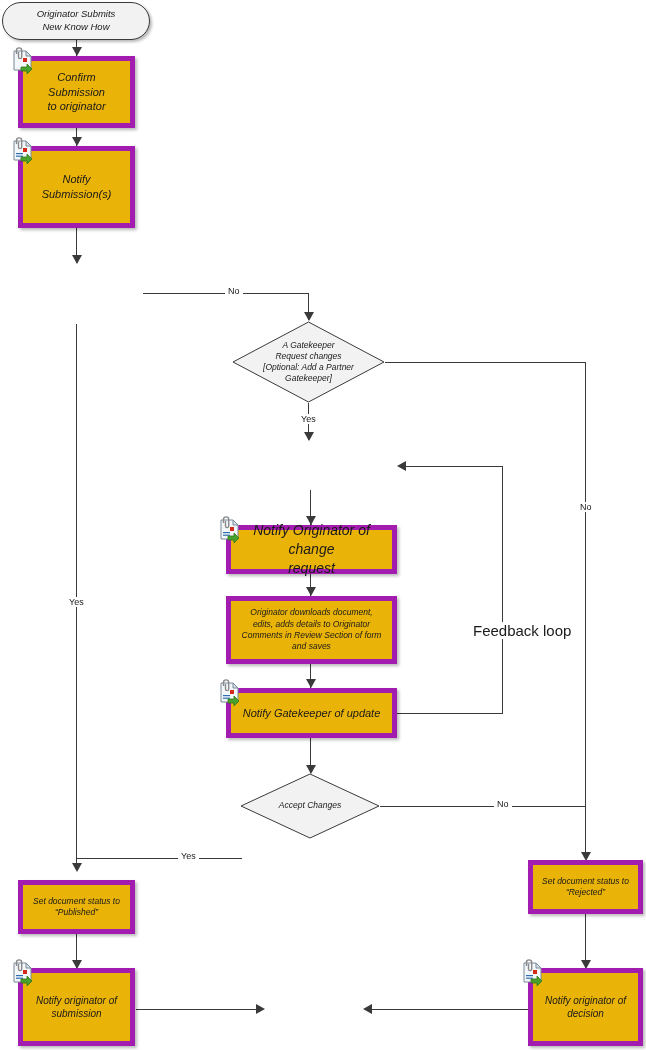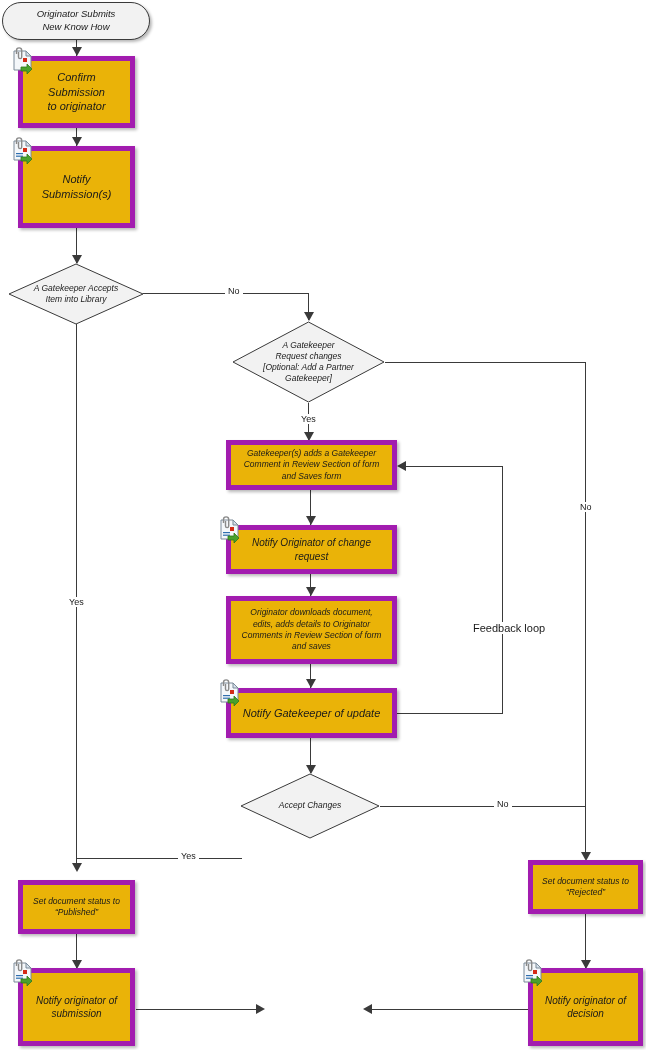--- a/index.html
+++ b/index.html
@@ -77,21 +77,21 @@
   <div class="ln lnv" style="left:310px;top:574px;height:22px;"></div>
   <div class="arrow arrow-down" style="left:306px;top:587px;"></div>
 
   <div class="ln lnv" style="left:310px;top:664px;height:24px;"></div>
   <div class="arrow arrow-down" style="left:306px;top:679px;"></div>
 
   <div class="ln lnh" style="left:396px;top:713px;width:106px;"></div>
   <div class="ln lnv" style="left:502px;top:466px;height:248px;"></div>
   <div class="ln lnh" style="left:406px;top:466px;width:97px;"></div>
   <div class="arrow arrow-right" style="left:397px;top:461px;transform:rotate(180deg);"></div>
-  <div class="edge-label" style="left:470px;top:622px;font-size:11px;">Feedback loop</div>
+  <div class="edge-label" style="left:470px;top:622px;font-size:15px;">Feedback loop</div>
 
   <div class="ln lnv" style="left:310px;top:738px;height:35px;"></div>
   <div class="arrow arrow-down" style="left:306px;top:765px;"></div>
 
   <div class="ln lnh" style="left:380px;top:806px;width:206px;"></div>
   <div class="edge-label" style="left:494px;top:799px;font-size:9px;">No</div>
 
   <div class="ln lnh" style="left:76px;top:858px;width:166px;"></div>
   <div class="edge-label" style="left:178px;top:851px;font-size:9px;">Yes</div>
 
@@ -135,49 +135,35 @@
       <path d="M6 5 h12 l5 5 v14 H6 Z" fill="#f4f7fa" stroke="#7a8a99" stroke-width="1"></path>
       <path d="M18 5 v5 h5 Z" fill="#d7e2ec" stroke="#7a8a99" stroke-width="1"></path>
       <path d="M8.5 8 v-3.5 a2.6 2.6 0 0 1 5.2 0 v6.5 a1.6 1.6 0 0 1 -3.2 0 v-5" fill="none" stroke="#8a8a8a" stroke-width="1.4"></path>
       <rect x="15" y="12" width="4" height="4" fill="#d42a16"></rect>
       <rect x="8" y="17" width="7" height="1.2" fill="#2f6fb0"></rect>
       <rect x="8" y="19.6" width="7" height="1.2" fill="#2f6fb0"></rect>
       <path d="M13 21 l6 0 0 -3 5 5 -5 5 0 -3 -6 0 Z" fill="#4aa02c" stroke="#2f7a1a" stroke-width="0.8"></path>
     </svg>
   </span>
 
-  <div class="diamond-wrap" style="left:8px;top:263px;width:136px;height:62px;">
-    <svg width="136" height="62" viewBox="0 0 136 62">
-      <polygon points="68,1 135,31 68,61 1,31" fill="#f2f2f2" stroke="#3a3a3a" stroke-width="1"></polygon>
-    </svg>
-    <div class="diamond-label" style="font-size:8.5px;">
-      <span class="label-text" style="padding:0;">A Gatekeeper Accepts
-Item into Library</span>
-    </div>
-  </div>
 
   <div class="diamond-wrap" style="left:232px;top:321px;width:153px;height:82px;">
     <svg width="153" height="82" viewBox="0 0 153 82">
       <polygon points="76.5,1 152,41 76.5,81 1,41" fill="#f2f2f2" stroke="#3a3a3a" stroke-width="1"></polygon>
     </svg>
     <div class="diamond-label" style="font-size:8.5px;">
       <span class="label-text" style="padding:0;">A Gatekeeper
 Request changes
 [Optional: Add a Partner
 Gatekeeper]</span>
     </div>
   </div>
 
-  <div class="node process" style="left:226px;top:440px;width:171px;height:50px;font-size:8.5px;">
-    <span class="label-text">Gatekeeper(s) adds a Gatekeeper
-Comment in Review Section of form
-and Saves form</span>
-  </div>
-
-  <div class="node process" style="left:226px;top:525px;width:171px;height:49px;font-size:10px;">
+
+  <div class="node process" style="left:226px;top:525px;width:171px;height:49px;font-size:14px;">
     <span class="label-text">Notify Originator of change
 request</span>
   </div>
   <span class="notify-icon" style="left:215px;top:515px;">
     <svg width="30" height="30" viewBox="0 0 30 30">
       <path d="M6 5 h12 l5 5 v14 H6 Z" fill="#f4f7fa" stroke="#7a8a99" stroke-width="1"></path>
       <path d="M18 5 v5 h5 Z" fill="#d7e2ec" stroke="#7a8a99" stroke-width="1"></path>
       <path d="M8.5 8 v-3.5 a2.6 2.6 0 0 1 5.2 0 v6.5 a1.6 1.6 0 0 1 -3.2 0 v-5" fill="none" stroke="#8a8a8a" stroke-width="1.4"></path>
       <rect x="15" y="12" width="4" height="4" fill="#d42a16"></rect>
       <rect x="8" y="17" width="7" height="1.2" fill="#2f6fb0"></rect>

